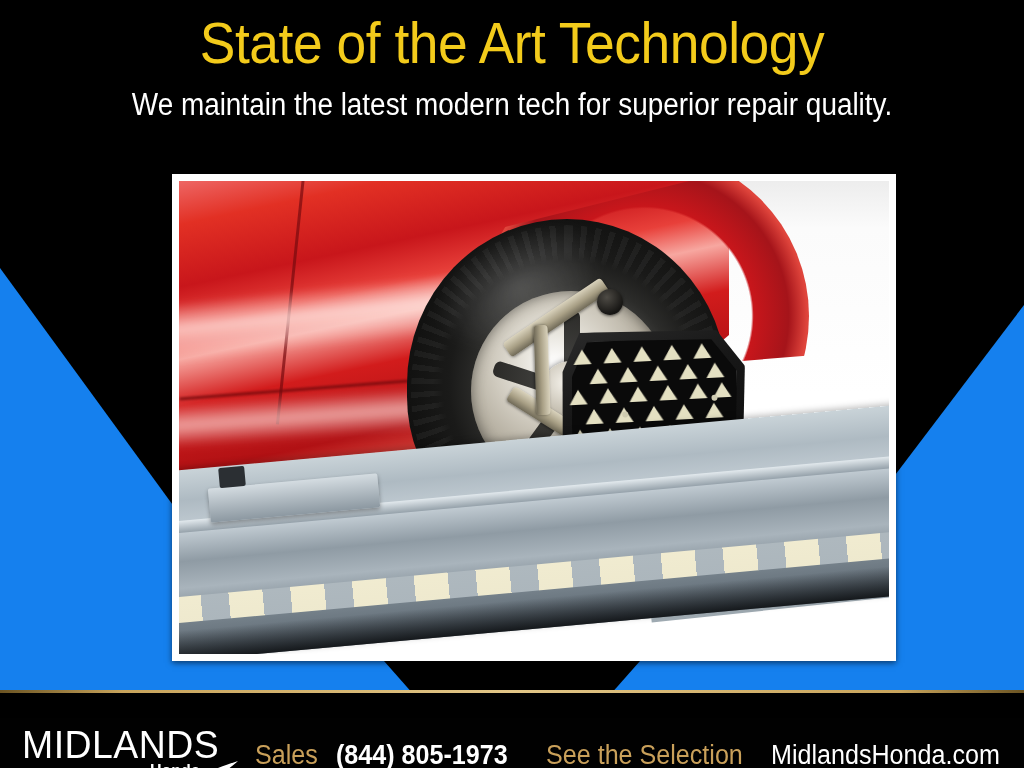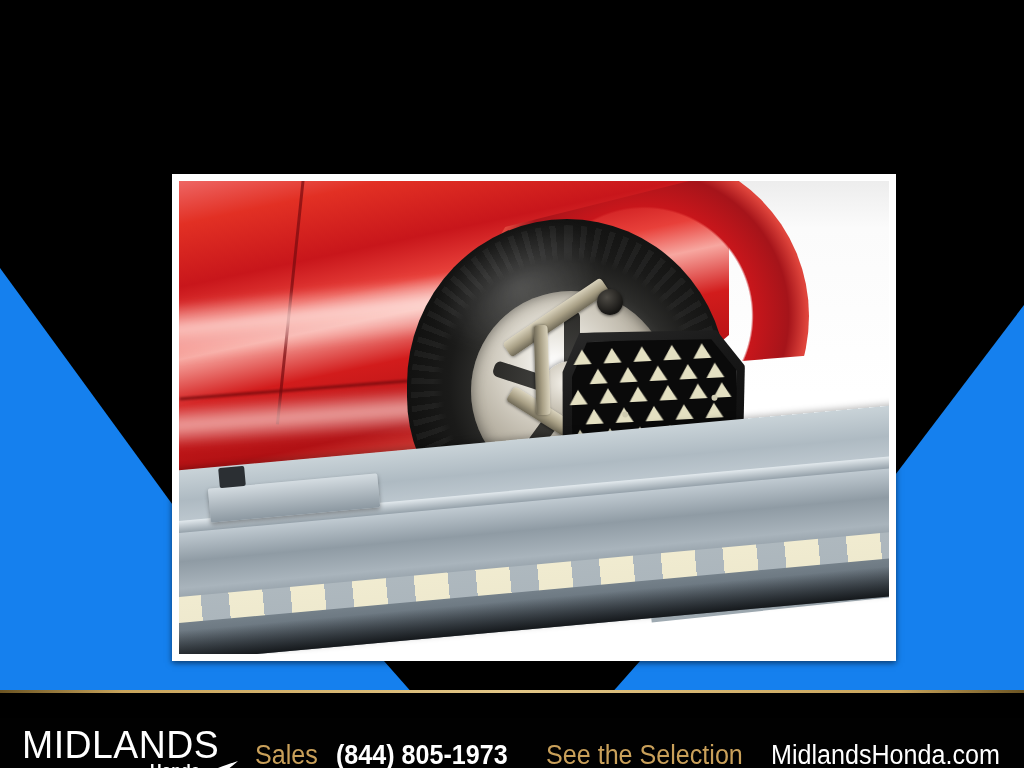--- a/index.html
+++ b/index.html
@@ -584,20 +584,24 @@
 </head>
 <body>
 
 <div id="ad">
 
   <div class="blue-left"></div>
   <div class="blue-right"></div>
   <div class="blue-bottom"></div>
   <div class="blue-bottom-notch"></div>
 
+  <div class="headline-area">
+    <h1 class="headline">State of the Art Technology</h1>
+    <p class="subheadline">We maintain the latest modern tech for superior repair quality.</p>
+  </div>
 
   <div class="photo-frame">
     <div class="photo">
       <div class="backdrop"></div>
 
       <div class="car-body"></div>
       <div class="car-doorline"></div>
       <div class="car-hilite-1"></div>
       <div class="car-hilite-2"></div>
       <div class="car-crease"></div>

